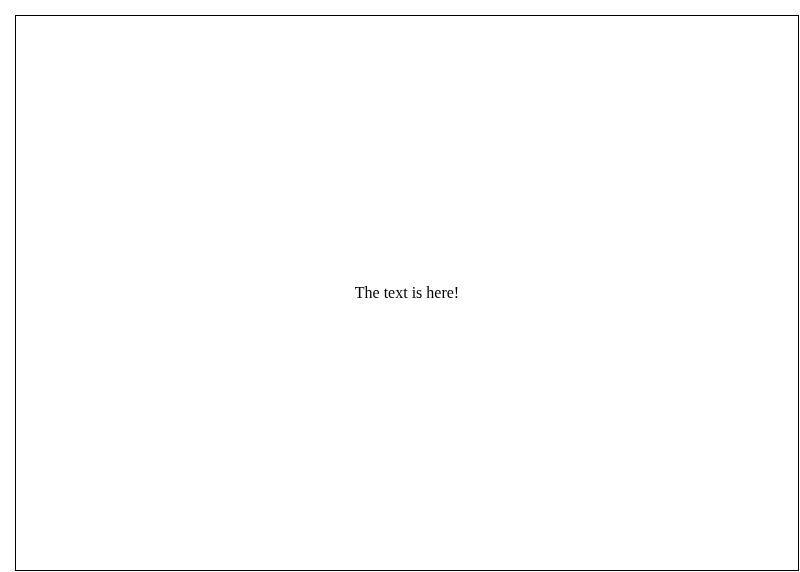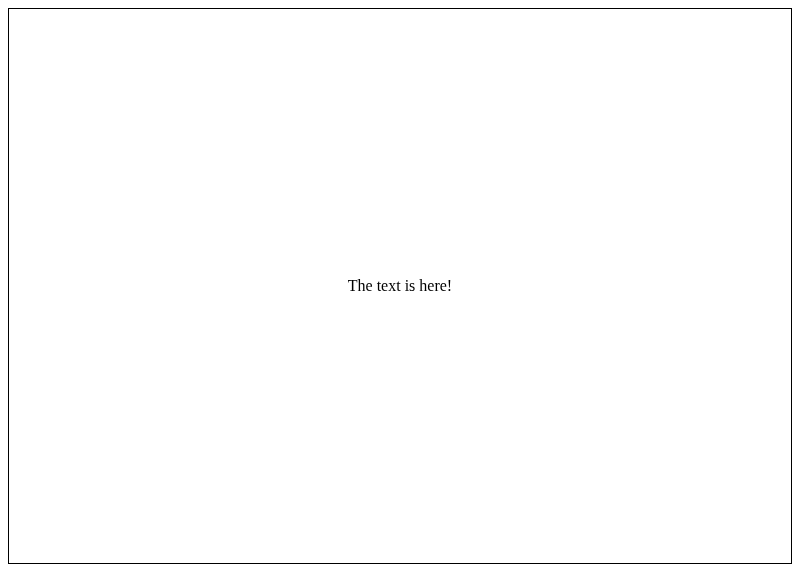--- a/index.html
+++ b/index.html
@@ -1,17 +1,17 @@
 <!DOCTYPE html>
 <html><head>
   <meta charset="utf-8">
   <style>
     * {
       margin: 0;
-      padding: 0;
+      padding: 7px;
       box-sizing: border-box;
     }
     body {
       width: 800px;
       height: 572px;
       padding: 8px;
       font-family: "Times New Roman", Times, serif;
       background: #ffffff;
     }
     .container {

